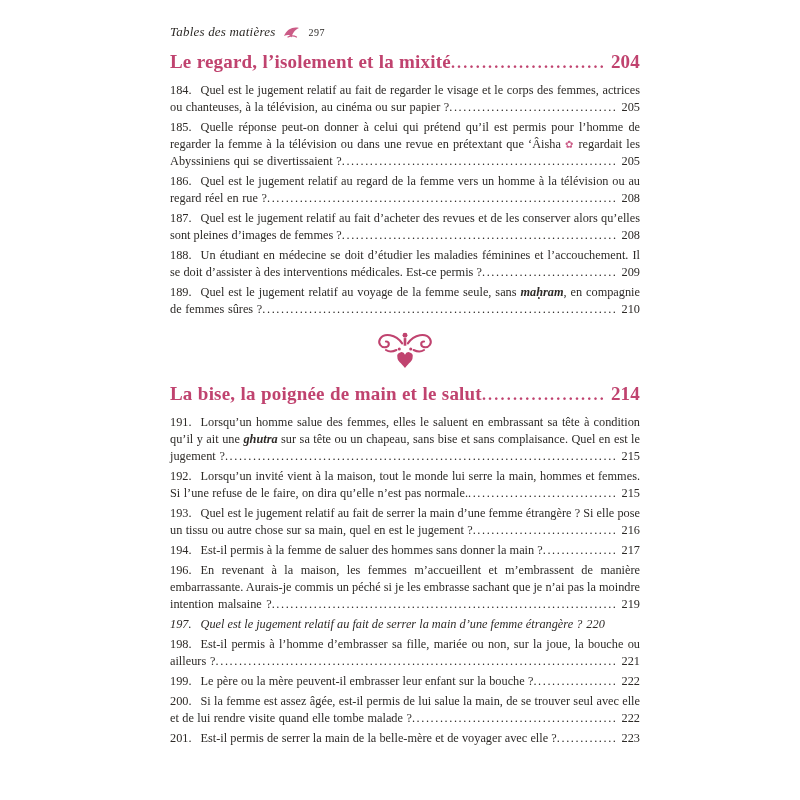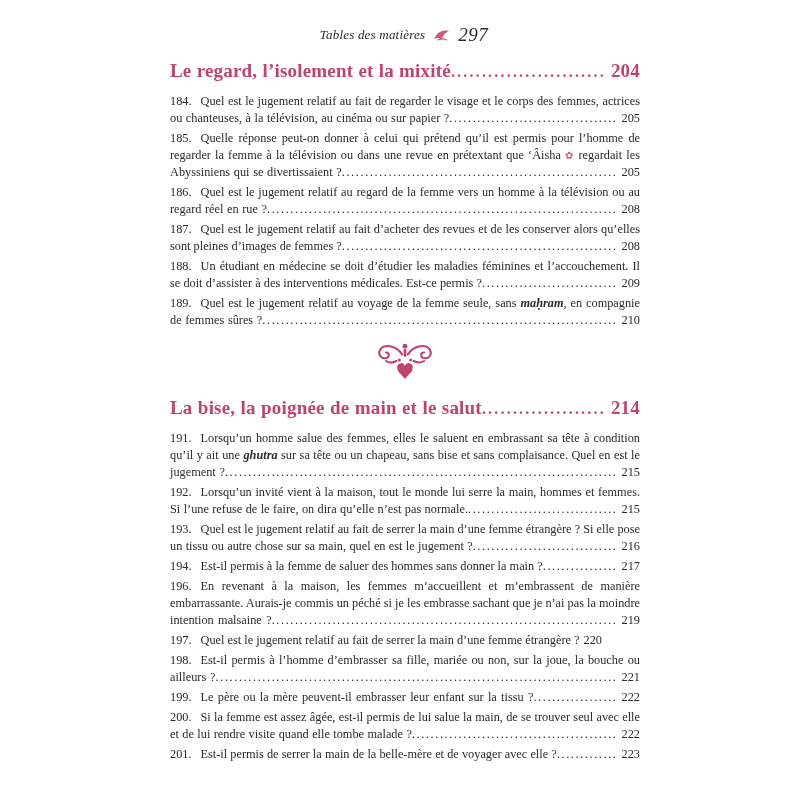--- a/index.html
+++ b/index.html
@@ -11,51 +11,51 @@
     overflow:hidden;
     position:relative;
   }
   .content {
     position:absolute;
     left:170px; top:24px;
     width:470px;
   }
   .running-head {
     display:flex;
-    justify-content:center;
+    justify-content:flex-start;
     align-items:center;
     gap:8px;
     font-size:13px;
     margin-bottom:12px;
     padding-right:2px;
   }
   .running-title { font-style:italic; letter-spacing:0.2px; }
-  .running-page { font-size:19px; letter-spacing:0.5px;font-style:italic; }
+  .running-page { font-size:10px; letter-spacing:0.5px; }
 
   .sec-title {
     color:#c0436f;
     font-weight:bold;
     font-size:19px;
-    line-height:25px;
+    line-height:20px;
     text-align:justify;
     text-align-last:justify;
     margin:10px 0 9px 0;
     letter-spacing:0.2px;
   }
   .sec-title .dots { font-size:16px; letter-spacing:2.2px; font-weight:bold; }
   .sec-title .pg { padding-left:5px; }
 
   .entry {
     font-size:12.3px;
     line-height:17px;
     text-align:justify;
     text-align-last:justify;
     margin-bottom:3px;
   }
-  .entry.no-leader { text-align-last:auto; }
+  .entry.no-leader { text-align-last:auto;font-style:italic; }
   .entry .num { padding-right:9px; }
   .entry .dots { letter-spacing:1.6px; }
   .entry .pg { padding-left:4px; white-space:nowrap; }
   .it { font-style:italic;font-weight:bold; }
   .glyph {
     color:#cb5b86;
     font-family:"DejaVu Sans",sans-serif;
     font-size:10px;
   }
   .divider {
@@ -124,20 +124,20 @@
 
   <p class="entry fillrow"><span class="num">194.</span><span class="txt"><span>Est-il permis à la femme de saluer des hommes sans donner la main ?</span></span><span class="dots">................</span><span class="pg">217</span></p>
 
 
   <p class="entry fillrow"><span class="num">196.</span><span class="txt"><span>En revenant à la maison, les femmes m’accueillent et m’embrassent de manière embarrassante. Aurais-je commis un péché si je les embrasse sachant que je n’ai pas la moindre intention malsaine ?</span></span><span class="dots">..........................................................................</span><span class="pg">219</span></p>
 
   <p class="entry fillrow no-leader"><span class="num">197.</span><span class="txt"><span>Quel est le jugement relatif au fait de serrer la main d’une femme étrangère ?</span></span><span class="pg">220</span></p>
 
   <p class="entry fillrow"><span class="num">198.</span><span class="txt"><span>Est-il permis à l’homme d’embrasser sa fille, mariée ou non, sur la joue, la bouche ou ailleurs ?</span></span><span class="dots">......................................................................................</span><span class="pg">221</span></p>
 
-  <p class="entry fillrow"><span class="num">199.</span><span class="txt"><span>Le père ou la mère peuvent-il embrasser leur enfant sur la tissu ?</span></span><span class="dots">..................</span><span class="pg">222</span></p>
+  <p class="entry fillrow"><span class="num">199.</span><span class="txt"><span>Le père ou la mère peuvent-il embrasser leur enfant sur la bouche ?</span></span><span class="dots">..................</span><span class="pg">222</span></p>
 
   <p class="entry fillrow"><span class="num">200.</span><span class="txt"><span>Si la femme est assez âgée, est-il permis de lui salue la main, de se trouver seul avec elle et de lui rendre visite quand elle tombe malade ?</span></span><span class="dots">............................................</span><span class="pg">222</span></p>
 
   <p class="entry fillrow"><span class="num">201.</span><span class="txt"><span>Est-il permis de serrer la main de la belle-mère et de voyager avec elle ?</span></span><span class="dots">.............</span><span class="pg">223</span></p>
 </div>
 
 </div>
 
 </body></html>

